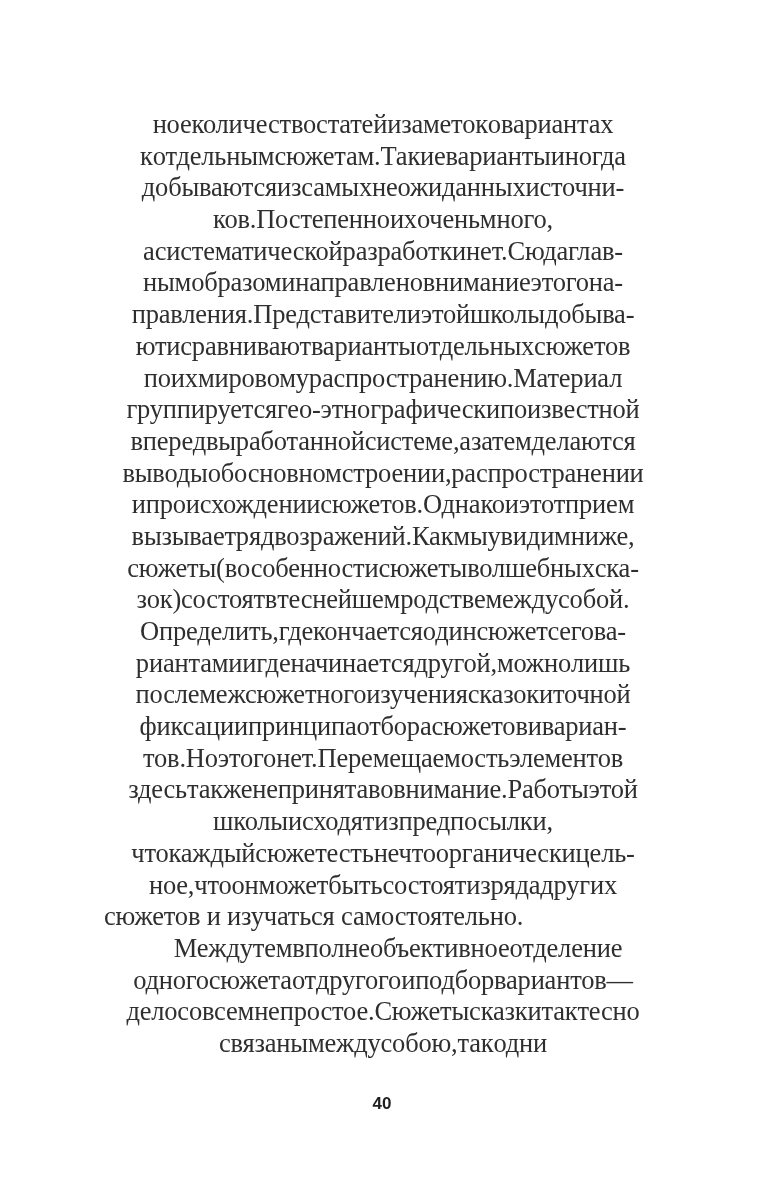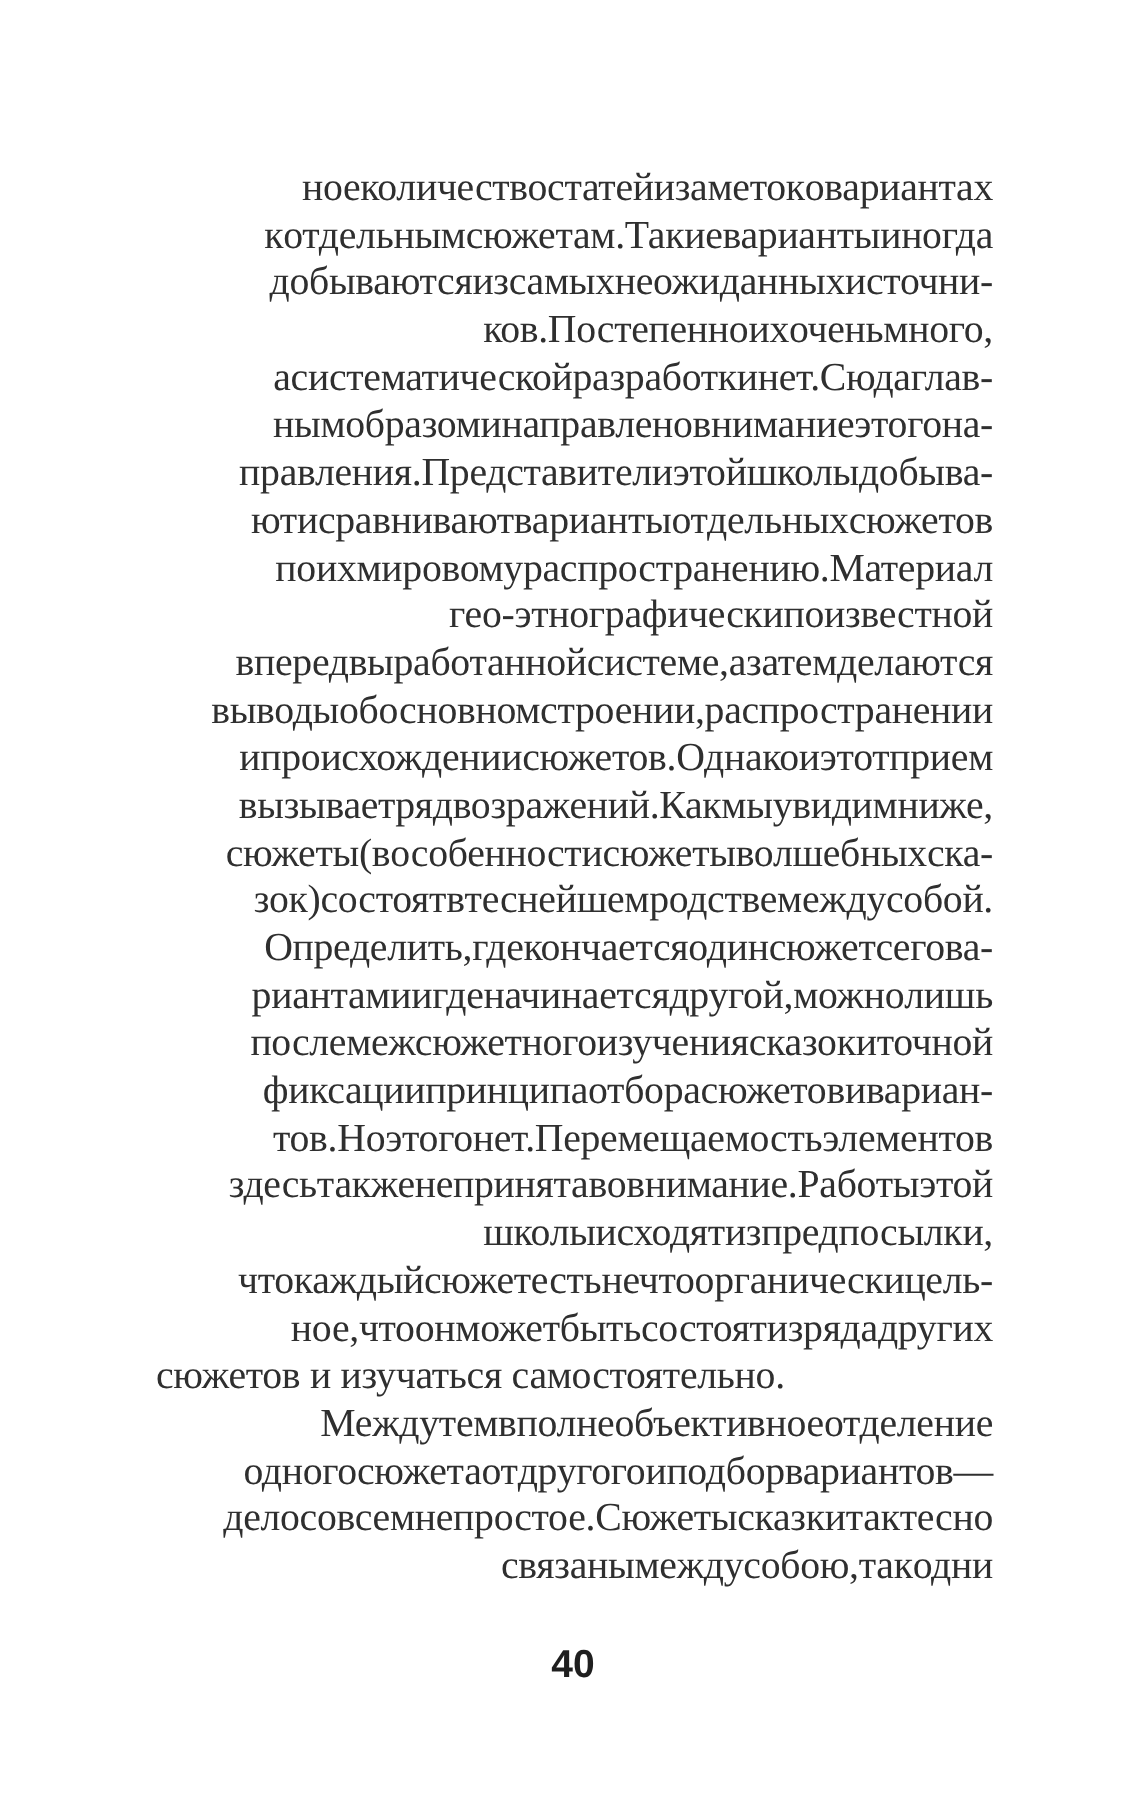--- a/index.html
+++ b/index.html
@@ -29,37 +29,37 @@
     letter-spacing: -0.2px;
   }
   .line {
     height: 31.7px;
     line-height: 31.7px;
     white-space: nowrap;
   }
   
   .line.just {
     display: flex;
-    justify-content: flex-end;
+    justify-content: center;
   }
   .line.just span {
     flex: 0 0 auto;
   }
   .line.indent {
     padding-left: 30px;
   }
   .page-number {
     position: absolute;
     left: 0;
     top: 1094px;
     width: 764px;
     text-align: center;
     font-family: "Liberation Sans", "DejaVu Sans", sans-serif;
     font-weight: 700;
-    font-size: 26px;
+    font-size: 17px;
     color: #1f1f1f;
   }
 </style>
 </head>
 <body>
 
 <div class="page">
   <div class="text-block">
       <div class="line just">
         <span>ное</span>
@@ -125,20 +125,21 @@
         <span>сюжетов</span>
       </div>
       <div class="line just">
         <span>по</span>
         <span>их</span>
         <span>мировому</span>
         <span>распространению.</span>
         <span>Материал</span>
       </div>
       <div class="line just">
+        <span>группируется</span>
         <span>гео-этнографически</span>
         <span>по</span>
         <span>известной</span>
       </div>
       <div class="line just">
         <span>вперед</span>
         <span>выработанной</span>
         <span>системе,</span>
         <span>а</span>
         <span>затем</span>

